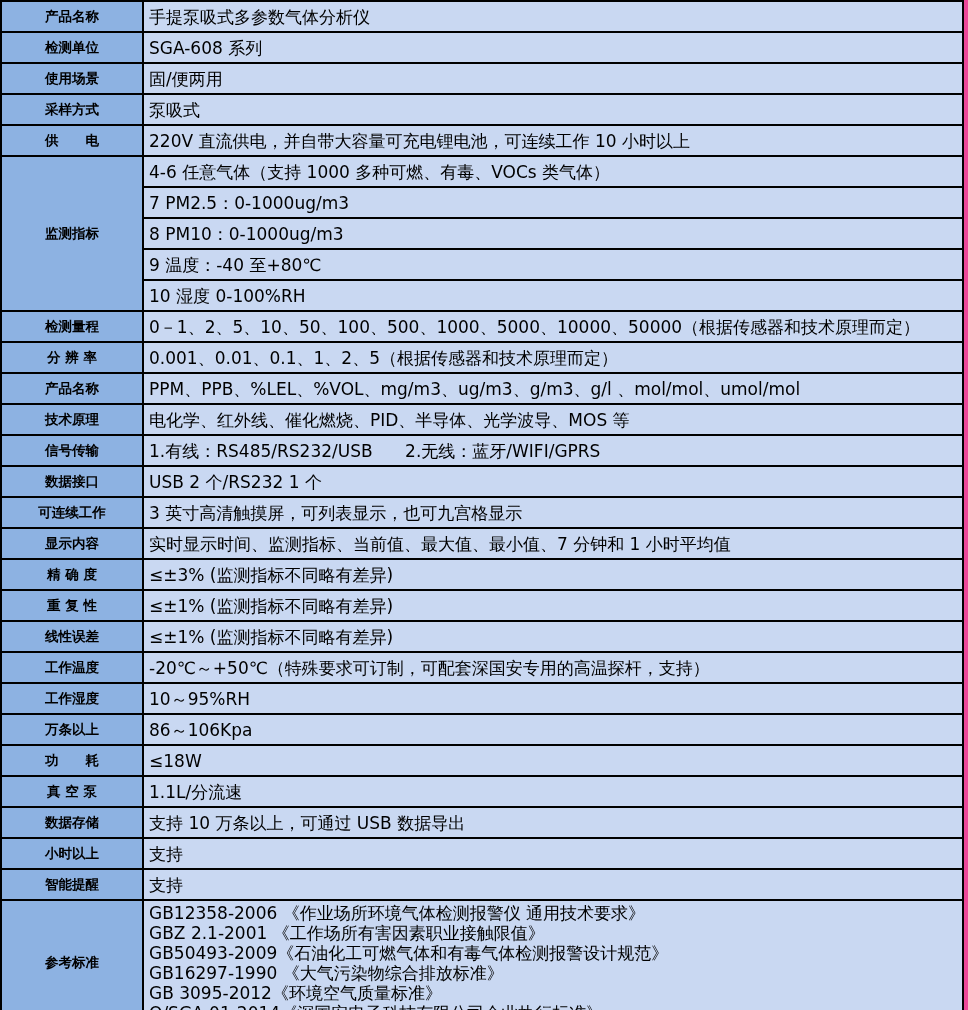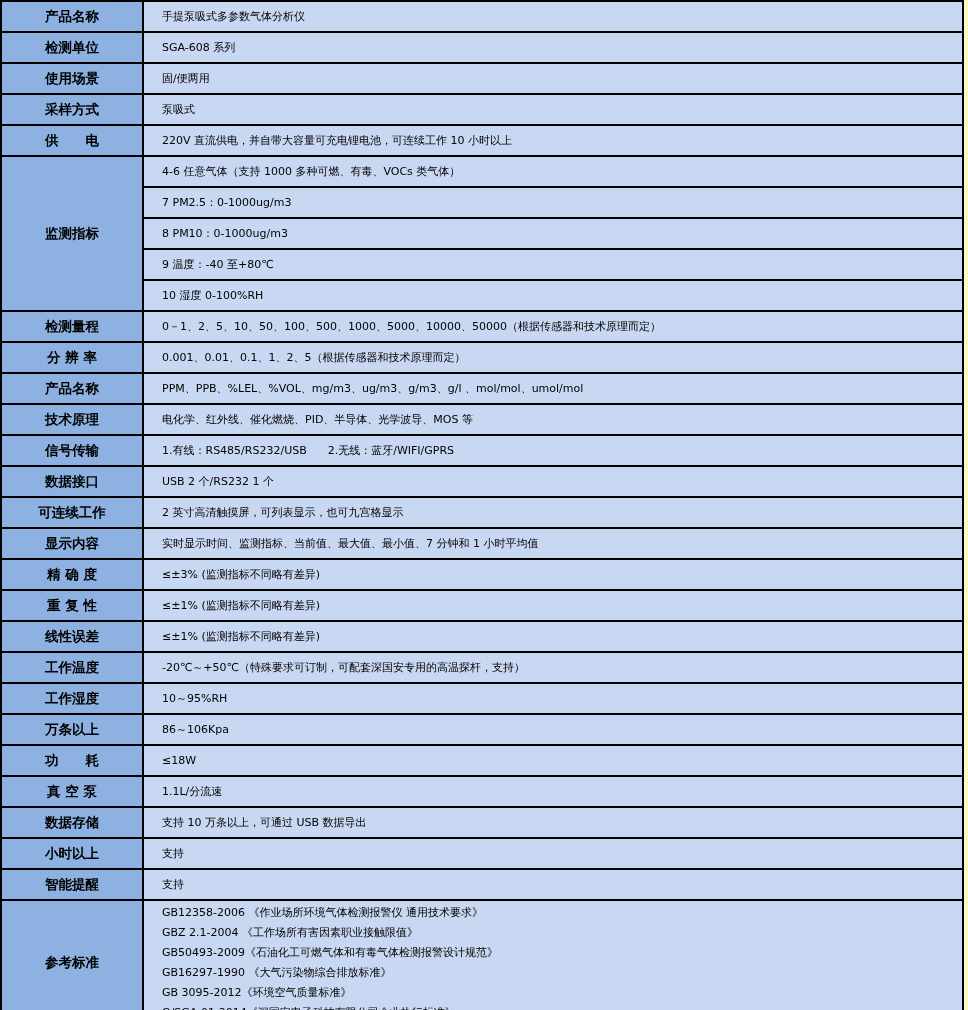--- a/index.html
+++ b/index.html
@@ -4,21 +4,21 @@
 <style>
   html, body {
     margin: 0;
     padding: 0;
     background: #ffffff;
     font-family: "DejaVu Sans", sans-serif;
   }
   .page {
     width: 968px;
     height: 1010px;
-    background: #fef9c3;
+    background: #ec4899;
     overflow: hidden;
   }
   table.spec-table {
     border-collapse: collapse;
     table-layout: fixed;
     width: 964px;
     margin: 0;
   }
   th.label-cell {
     width: 136px;
@@ -29,23 +29,23 @@
     font-size: 13.5px;
     text-align: center;
     vertical-align: middle;
     padding: 0 2px;
     white-space: pre-wrap;
   }
   td.value-cell {
     background: #C9D8F2;
     border: 2px solid #000000;
     color: #000000;
-    font-size: 11px;
+    font-size: 17px;
     vertical-align: middle;
-    padding: 2px 18px;
+    padding: 2px 5px;
   }
   td.value-cell.single {
     height: 25px;
   }
   .line {
     line-height: 20px;
     white-space: pre-wrap;
   }
 </style>
 </head>
@@ -142,21 +142,21 @@
         </tr>
         <tr>
           <th class="label-cell" rowspan="1">数据接口</th>
           <td class="value-cell single">
             <div class="line">USB 2 个/RS232 1 个</div>
           </td>
         </tr>
         <tr>
           <th class="label-cell" rowspan="1">可连续工作</th>
           <td class="value-cell single">
-            <div class="line">2 英寸高清触摸屏，可列表显示，也可九宫格显示</div>
+            <div class="line">3 英寸高清触摸屏，可列表显示，也可九宫格显示</div>
           </td>
         </tr>
         <tr>
           <th class="label-cell" rowspan="1">显示内容</th>
           <td class="value-cell single">
             <div class="line">实时显示时间、监测指标、当前值、最大值、最小值、7 分钟和 1 小时平均值</div>
           </td>
         </tr>
         <tr>
           <th class="label-cell" rowspan="1">精 确 度</th>
@@ -221,21 +221,21 @@
         <tr>
           <th class="label-cell" rowspan="1">智能提醒</th>
           <td class="value-cell single">
             <div class="line">支持</div>
           </td>
         </tr>
         <tr>
           <th class="label-cell" rowspan="1">参考标准</th>
           <td class="value-cell">
             <div class="line">GB12358-2006 《作业场所环境气体检测报警仪 通用技术要求》</div>
-            <div class="line">GBZ 2.1-2004 《工作场所有害因素职业接触限值》</div>
+            <div class="line">GBZ 2.1-2001 《工作场所有害因素职业接触限值》</div>
             <div class="line">GB50493-2009《石油化工可燃气体和有毒气体检测报警设计规范》</div>
             <div class="line">GB16297-1990 《大气污染物综合排放标准》</div>
             <div class="line">GB 3095-2012《环境空气质量标准》</div>
             <div class="line">Q/SGA 01-2014《深国安电子科技有限公司企业执行标准》</div>
           </td>
         </tr>
       </tbody>
   </table>
 </div>
 

